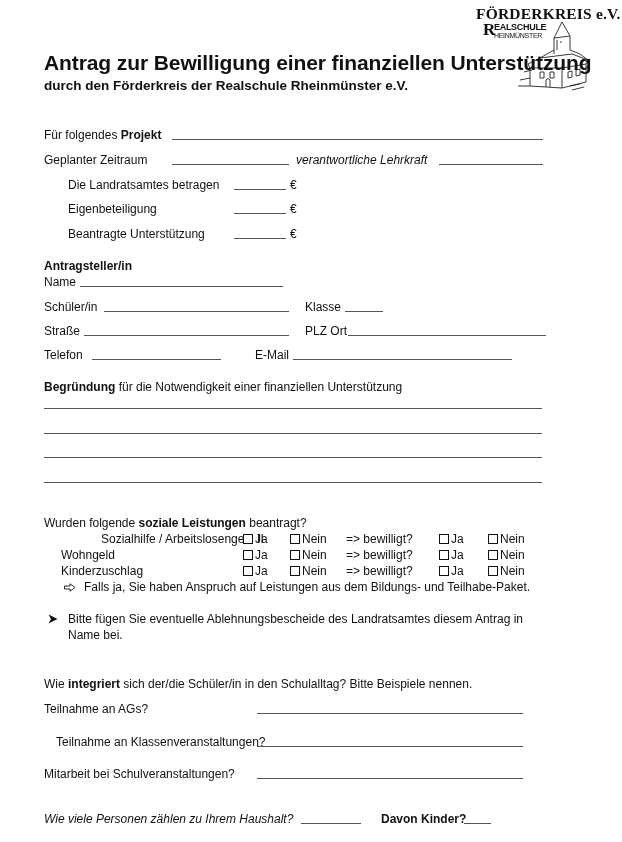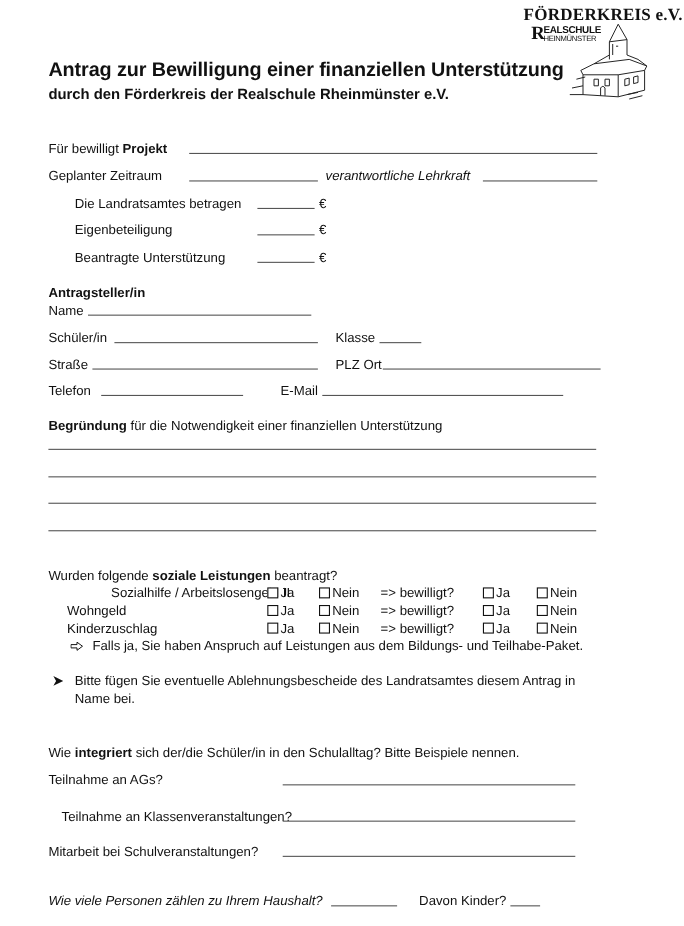--- a/index.html
+++ b/index.html
@@ -2,21 +2,21 @@
 <html><head>
 <meta charset="utf-8">
 <style>
   html, body { margin: 0; padding: 0; background: #ffffff; }
   body { width: 622px; height: 842px; position: relative; overflow: hidden;
          font-family: "Liberation Sans", "DejaVu Sans", sans-serif; color: #111; }
   .abs { position: absolute; white-space: nowrap; }
   .t { font-size: 12px; line-height: 14px; }
   .b { font-weight: bold; }
   .line { position: absolute; height: 0; border-bottom: 1px solid #555; }
-  .title { font-size: 18px; font-weight: bold; line-height: 22px; letter-spacing: -0.1px; }
+  .title { font-size: 21px; font-weight: bold; line-height: 22px; letter-spacing: -0.1px; }
   .subtitle { font-size: 13.5px; font-weight: bold; line-height: 16px; }
   .cb { position: absolute; width: 8px; height: 8px; border: 1px solid #111; background: #fff; }
   .logo-text { font-family: "Liberation Serif", "DejaVu Serif", serif; font-weight: bold; font-size: 15.5px; letter-spacing: 0.2px; }
   .logo-sub { font-family: "Liberation Sans Narrow", "Liberation Sans", sans-serif; font-size: 9px; font-weight: bold; line-height: 9px; letter-spacing: -0.3px; }
   .logo-sub2 { font-family: "Liberation Sans", sans-serif; font-size: 7px; line-height: 7px; letter-spacing: -0.3px; }
   .logo-R { font-family: "Liberation Serif", serif; font-weight: bold; font-size: 17px; line-height: 16px; }
 </style>
 </head>
 <body>
 
@@ -44,21 +44,21 @@
       <path d="M36 60 L36 67 M40 60 L40 67 M36 60 Q38 57 40 60"></path>
       <path d="M60 66 L70 64 M62 70 L74 67"></path>
     </g>
   </svg>
 </div>
 
 <div class="abs title" style="left:44px; top:52px;">Antrag zur Bewilligung einer finanziellen Unterstützung</div>
 <div class="abs subtitle" style="left:44px; top:78px;">durch den Förderkreis der Realschule Rheinmünster e.V.</div>
 
 <div class="abs t" style="left:44px; top:128px;">
-  <span>Für bewilligt </span><span class="b">Projekt</span>
+  <span>Für folgendes </span><span class="b">Projekt</span>
 </div>
 <div class="line" style="left:172px; top:139px; width:371px;"></div>
 
 <div class="abs t" style="left:44px; top:153px;">Geplanter Zeitraum</div>
 <div class="line" style="left:172px; top:164px; width:117px;"></div>
 <div class="abs t" style="left:296px; top:153px;font-style:italic;">verantwortliche Lehrkraft</div>
 <div class="line" style="left:439px; top:164px; width:104px;"></div>
 
 <div class="abs t" style="left:68px; top:178px;">Die Landratsamtes betragen</div>
 <div class="line" style="left:234px; top:189px; width:52px;"></div>
@@ -161,14 +161,14 @@
 <div class="line" style="left:257px; top:713px; width:266px;"></div>
 
 <div class="abs t" style="left:40px; top:735px;margin-left:16px;">Teilnahme an Klassenveranstaltungen?</div>
 <div class="line" style="left:257px; top:746px; width:266px;"></div>
 
 <div class="abs t" style="left:44px; top:767px;">Mitarbeit bei Schulveranstaltungen?</div>
 <div class="line" style="left:257px; top:778px; width:266px;"></div>
 
 <div class="abs t" style="left:44px; top:812px;font-style:italic;">Wie viele Personen zählen zu Ihrem Haushalt?</div>
 <div class="line" style="left:301px; top:823px; width:60px;"></div>
-<div class="abs t" style="left:381px; top:812px;">Davon Kinder?</div>
+<div class="abs t" style="left:381px; top:812px;font-weight:bold;">Davon Kinder?</div>
 <div class="line" style="left:464px; top:823px; width:27px;"></div>
 
 </body></html>

